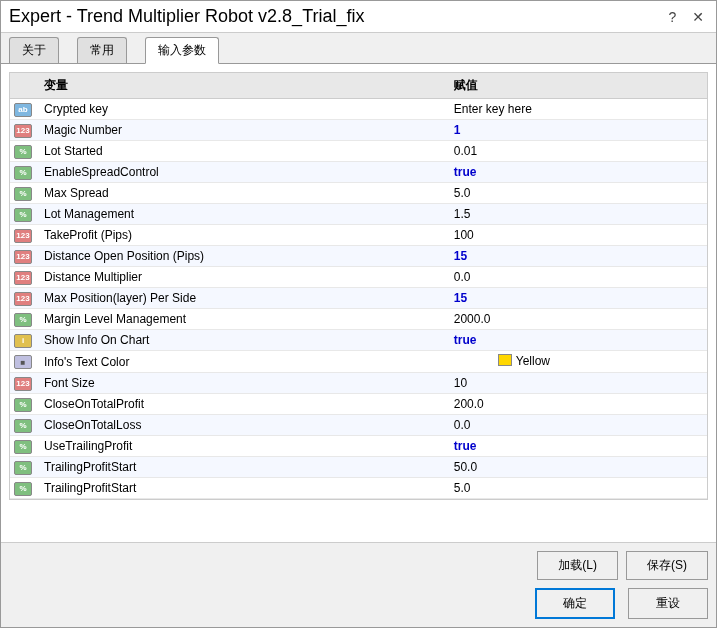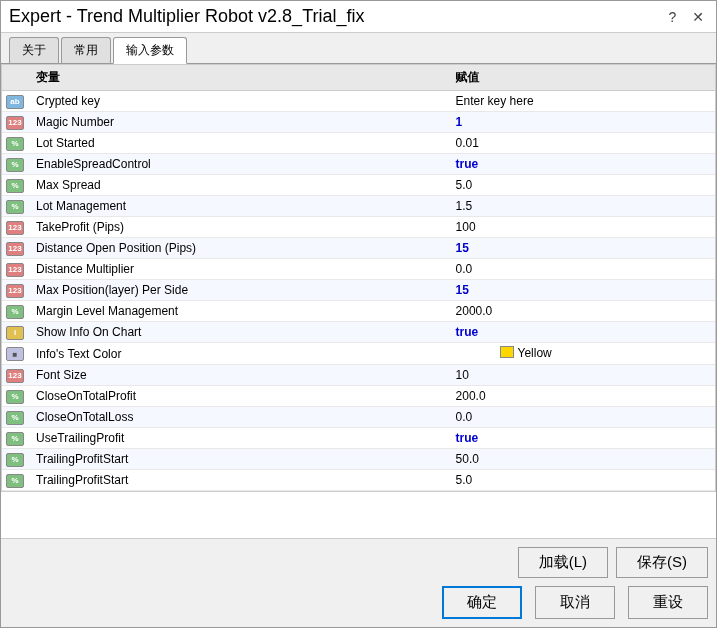--- a/index.html
+++ b/index.html
@@ -46,21 +46,21 @@
       color: #444;
       background: none;
       border: none;
       padding: 0 4px;
     }
     .tabs {
       display: flex;
       background: #f0f0f0;
       border-bottom: 1px solid #999;
       padding: 4px 8px 0 8px;
-      gap: 2px;
+      gap: 18px;
     }
     .tab {
       padding: 4px 12px;
       border: 1px solid #999;
       border-bottom: none;
       background: #e0e0e0;
       cursor: pointer;
       font-size: 12px;
       color: #000;
       border-radius: 3px 3px 0 0;
@@ -70,21 +70,21 @@
       border-bottom: 1px solid #fff;
       margin-bottom: -1px;
       font-weight: normal;
     }
     .content {
       flex: 1;
       background: #fff;
       display: flex;
       flex-direction: column;
       overflow: hidden;
-      padding: 0;
+      padding: 8px;
     }
     .table-container {
       flex: 1;
       overflow-y: auto;
       border: 1px solid #ccc;
     }
     table {
       width: 100%;
       border-collapse: collapse;
       font-size: 12px;
@@ -157,21 +157,21 @@
       gap: 8px;
       margin-bottom: 8px;
     }
     .bottom-main-buttons {
       display: flex;
       justify-content: flex-end;
       gap: 13px;
     }
     .btn {
       padding: 5px 20px;
-      font-size: 15px;
+      font-size: 12px;
       border: 1px solid #999;
       background: #f0f0f0;
       cursor: pointer;
       min-width: 80px;
       color: #000;
     }
     .btn-load {
       min-width: 80px;
     }
     .btn-save {
@@ -322,17 +322,16 @@
     </div>
   </div>
 
   <div class="bottom-area">
     <div class="bottom-right-buttons">
       <button class="btn btn-load">加载(L)</button>
       <button class="btn btn-save">保存(S)</button>
     </div>
     <div class="bottom-main-buttons">
       <button class="btn btn-ok">确定</button>
-      <button class="btn btn-cancel">取消</button>
       <button class="btn btn-reset">重设</button>
     </div>
   </div>
 </div>
 
 </body></html>

